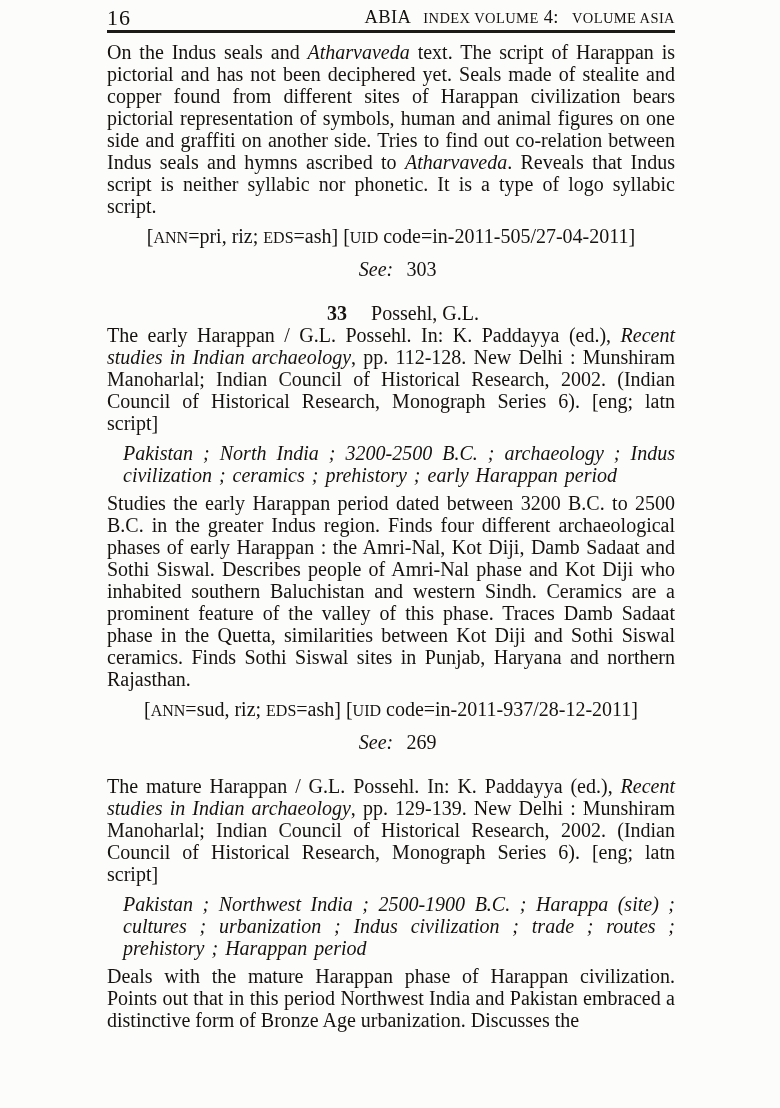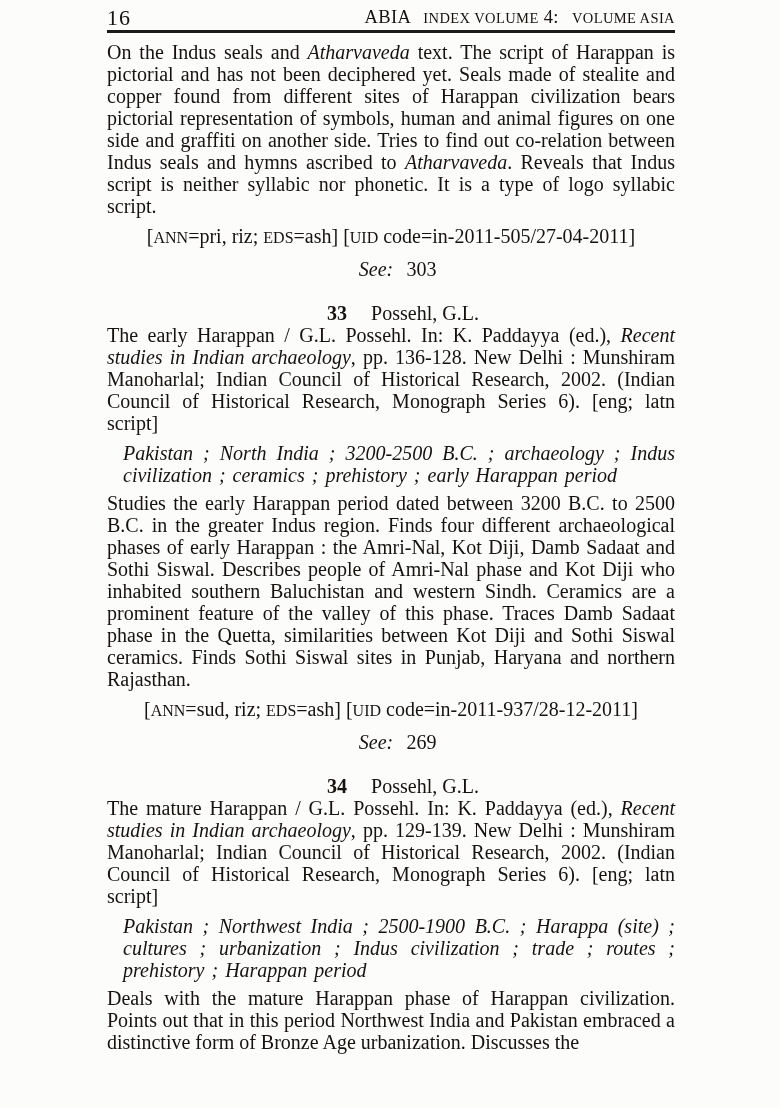--- a/index.html
+++ b/index.html
@@ -88,27 +88,26 @@
   <div class="rule"></div>
 
   <section>
     <p class="abs"><span>On the Indus seals and </span><span class="it">Atharvaveda</span><span> text. The script of Harappan is pictorial and has not been deciphered yet. Seals made of stealite and copper found from different sites of Harappan civilization bears pictorial representation of symbols, human and animal figures on one side and graffiti on another side. Tries to find out co-relation between Indus seals and hymns ascribed to </span><span class="it">Atharvaveda</span><span>. Reveals that Indus script is neither syllabic nor phonetic. It is a type of logo syllabic script.</span></p>
     <p class="codes"><span>[</span><span class="sc">ANN</span><span>=pri, riz; </span><span class="sc">EDS</span><span>=ash] [</span><span class="sc">UID</span><span> code=in-2011-505/27-04-2011]</span></p>
     <p class="see"><span class="see-label">See:</span><span>303</span></p>
   </section>
 
   <section class="spaced">
     <p class="head"><span class="ent-num">33</span><span>Possehl, G.L.</span></p>
-    <p class="cit"><span>The early Harappan / G.L. Possehl. In: K. Paddayya (ed.), </span><span class="it">Recent studies in Indian archaeology</span><span>, pp. 136-128. New Delhi : Munshiram Manoharlal; Indian Council of Historical Research, 2002. (Indian Council of Historical Research, Monograph Series 6). [eng; latn script]</span></p>
+    <p class="cit"><span>The early Harappan / G.L. Possehl. In: K. Paddayya (ed.), </span><span class="it">Recent studies in Indian archaeology</span><span>, pp. 112-128. New Delhi : Munshiram Manoharlal; Indian Council of Historical Research, 2002. (Indian Council of Historical Research, Monograph Series 6). [eng; latn script]</span></p>
     <p class="kw"><span class="it">Pakistan ; North India ; 3200-2500 B.C. ; archaeology ; Indus civilization ; ceramics ; prehistory ; early Harappan period</span></p>
     <p class="abs"><span>Studies the early Harappan period dated between 3200 B.C. to 2500 B.C. in the greater Indus region. Finds four different archaeological phases of early Harappan : the Amri-Nal, Kot Diji, Damb Sadaat and Sothi Siswal. Describes people of Amri-Nal phase and Kot Diji who inhabited southern Baluchistan and western Sindh. Ceramics are a prominent feature of the valley of this phase. Traces Damb Sadaat phase in the Quetta, similarities between Kot Diji and Sothi Siswal ceramics. Finds Sothi Siswal sites in Punjab, Haryana and northern Rajasthan.</span></p>
     <p class="codes"><span>[</span><span class="sc">ANN</span><span>=sud, riz; </span><span class="sc">EDS</span><span>=ash] [</span><span class="sc">UID</span><span> code=in-2011-937/28-12-2011]</span></p>
     <p class="see"><span class="see-label">See:</span><span>269</span></p>
   </section>
 
   <section class="spaced">
-    <p class="head"><span class="ent-num">34</span><span>Possehl, G.L.</span></p>
     <p class="cit"><span>The mature Harappan / G.L. Possehl. In: K. Paddayya (ed.), </span><span class="it">Recent studies in Indian archaeology</span><span>, pp. 129-139. New Delhi : Munshiram Manoharlal; Indian Council of Historical Research, 2002. (Indian Council of Historical Research, Monograph Series 6). [eng; latn script]</span></p>
     <p class="kw"><span class="it">Pakistan ; Northwest India ; 2500-1900 B.C. ; Harappa (site) ; cultures ; urbanization ; Indus civilization ; trade ; routes ; prehistory ; Harappan period</span></p>
     <p class="abs"><span>Deals with the mature Harappan phase of Harappan civilization. Points out that in this period Northwest India and Pakistan embraced a distinctive form of Bronze Age urbanization. Discusses the</span></p>
   </section>
 
 </div>
 
 </body></html>

